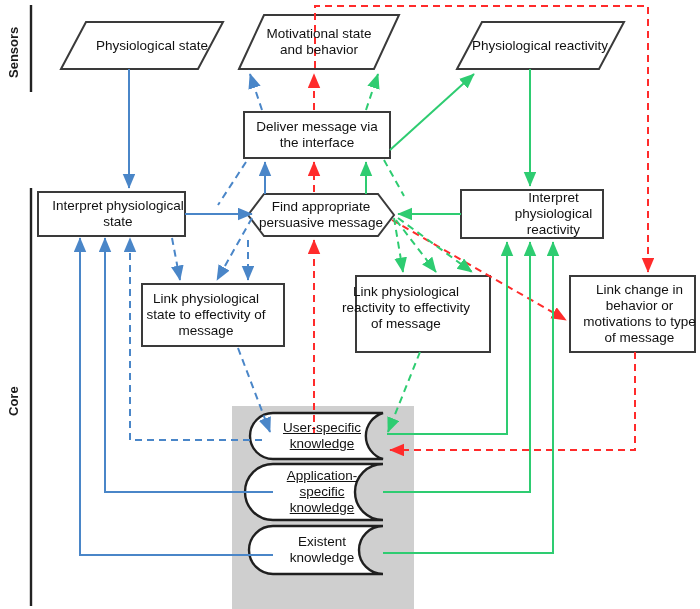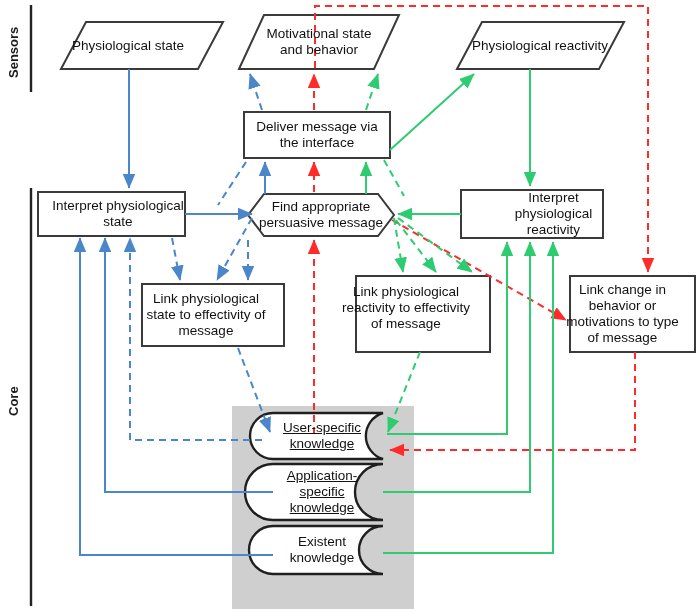--- a/index.html
+++ b/index.html
@@ -137,30 +137,30 @@
 
       <path d="M387,434 L507,434 L507,242" marker-end="url(#ahG)"></path>
       <path d="M383,492 L530,492 L530,242" marker-end="url(#ahG)"></path>
       <path d="M383,553 L553,553 L553,242" marker-end="url(#ahG)"></path>
     </g>
   </svg>
 
   <div class="lbl" style="left:6px;top:14px;height:76px;">Sensors</div>
   <div class="lbl" style="left:6px;top:370px;height:62px;">Core</div>
 
-  <div class="nodeTxt" style="left:60px;top:22px;width:136px;height:47px;">Physiological state</div>
+  <div class="nodeTxt" style="left:84px;top:22px;width:136px;height:47px;">Physiological state</div>
   <div class="nodeTxt" style="left:256px;top:15px;width:126px;height:54px;">Motivational state and behavior</div>
   <div class="nodeTxt" style="left:472px;top:22px;width:136px;height:47px;">Physiological reactivity</div>
 
   <div class="nodeTxt" style="left:246px;top:112px;width:142px;height:46px;">Deliver message via the interface</div>
   <div class="nodeTxt" style="left:40px;top:192px;width:156px;height:44px;">Interpret physiological state</div>
   <div class="nodeTxt" style="left:256px;top:194px;width:130px;height:42px;">Find appropriate persuasive message</div>
   <div class="nodeTxt" style="left:463px;top:190px;width:117px;height:48px;padding-left:32px;">Interpret physiological reactivity</div>
   <div class="nodeTxt" style="left:144px;top:284px;width:124px;height:62px;">Link physiological state to effectivity of message</div>
   <div class="nodeTxt" style="left:341px;top:276px;width:130px;height:64px;">Link physiological reactivity to effectivity of message</div>
-  <div class="nodeTxt" style="left:561px;top:276px;width:123px;height:76px;border-radius:20px;">Link change in behavior or motivations to type of message</div>
+  <div class="nodeTxt" style="left:578px;top:276px;width:123px;height:76px;border-radius:20px;">Link change in behavior or motivations to type of message</div>
 
   <div class="nodeTxt" style="left:266px;top:413px;width:112px;height:46px;text-decoration:underline;">User-specific knowledge</div>
   <div class="nodeTxt" style="left:266px;top:464px;width:112px;height:56px;text-decoration:underline;">Application-specific knowledge</div>
   <div class="nodeTxt" style="left:266px;top:526px;width:112px;height:48px;">Existent knowledge</div>
 
   <div class="rulesTxt" style="left:232px;top:580px;width:182px;">Rules</div>
 </div>
 
 </body></html>

